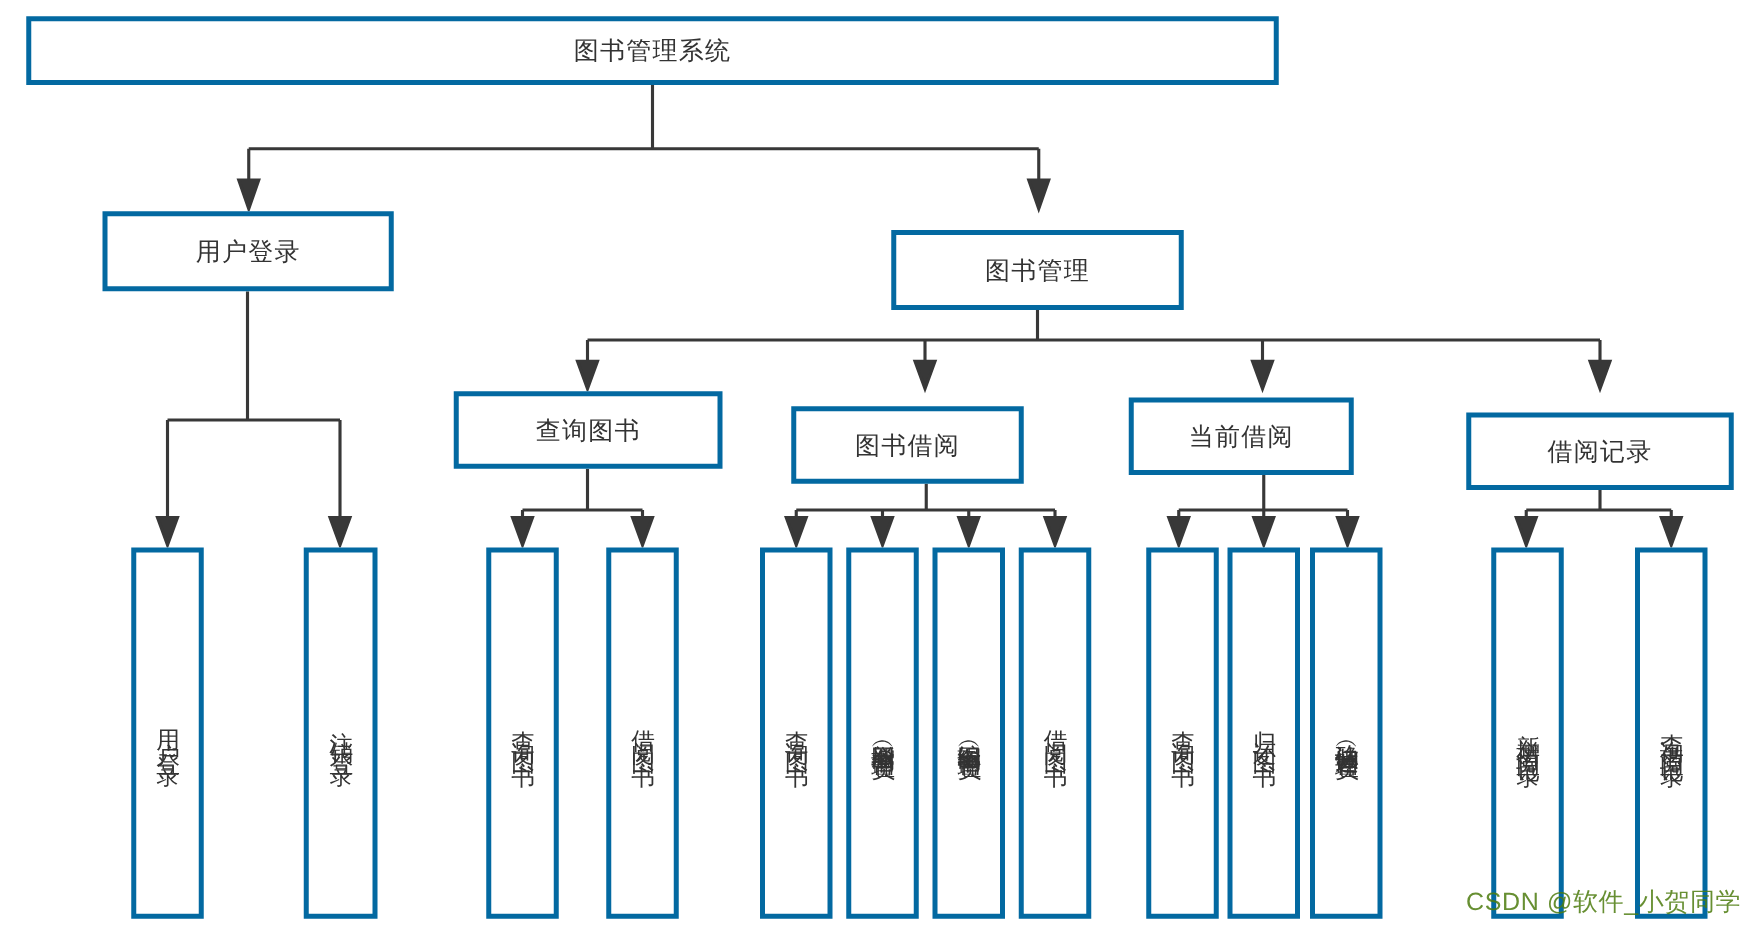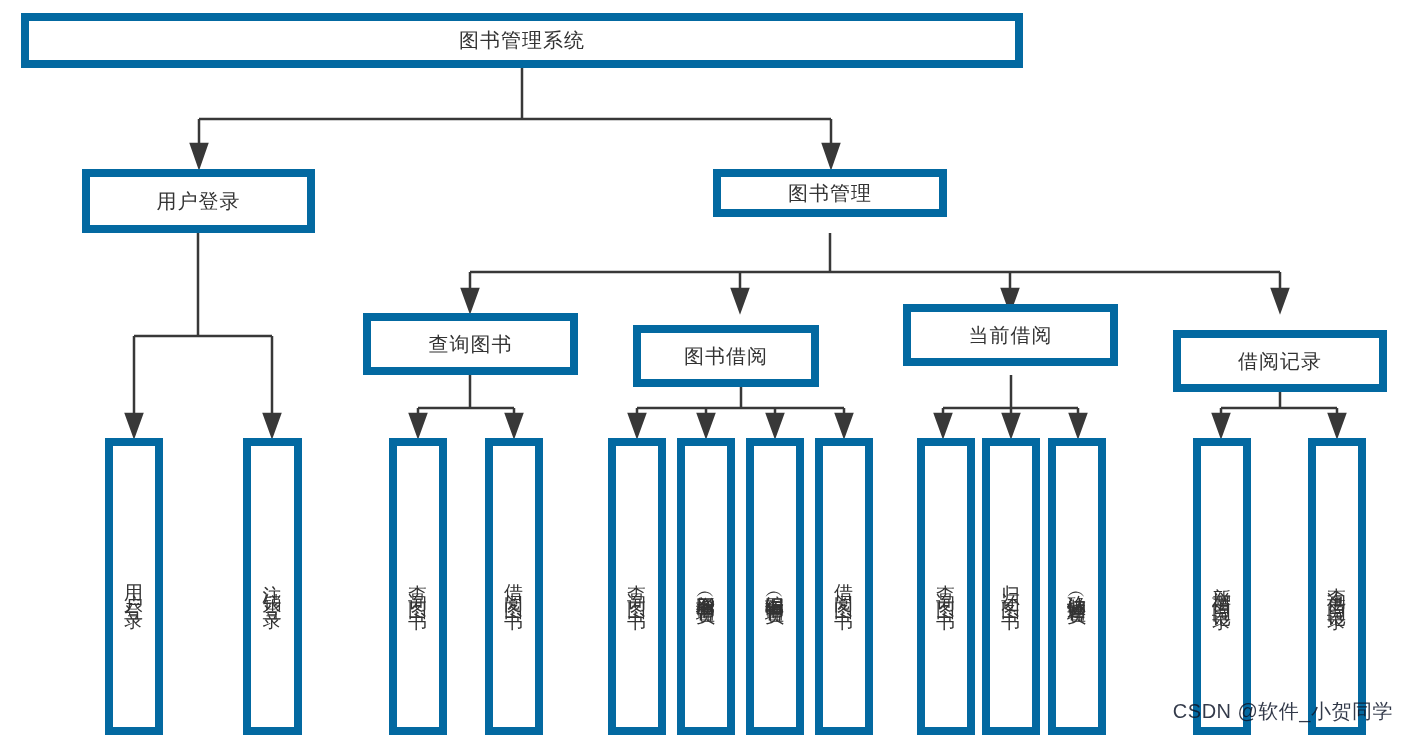--- a/index.html
+++ b/index.html
@@ -18,21 +18,21 @@
   #wires {
     position: absolute;
     left: 0;
     top: 0;
     z-index: 0;
   }
   .box {
     position: absolute;
     box-sizing: border-box;
     background: #ffffff;
-    border: 8px solid #0369a1;
+    border: 4px solid #0369a1;
     color: #333333;
     display: flex;
     align-items: center;
     justify-content: center;
     z-index: 1;
   }
   .box.h span {
     font-size: 20px;
     letter-spacing: 1px;
     white-space: nowrap;
@@ -47,23 +47,23 @@
     text-orientation: mixed;
     font-size: 19px;
     letter-spacing: 9px;
     line-height: 1;
   }
   .box.v.med span { letter-spacing: 5px; }
   .box.v.long span { letter-spacing: 1.5px; }
   #watermark {
     position: absolute;
     right: 12px;
-    bottom: 22px;
+    bottom: 12px;
     font-size: 20px;
-    color: #0f172a;
+    color: #4d7c0f;
     opacity: 0.85;
     z-index: 2;
     white-space: nowrap;
     letter-spacing: 0.5px;
   }
 </style>
 </head>
 <body>
 
 <div id="canvas">
@@ -118,31 +118,31 @@
     </g>
   </svg>
 
   <div class="box h" style="left:21px;top:13px;width:1002px;height:55px">
     <span>图书管理系统</span>
   </div>
 
   <div class="box h" style="left:82px;top:169px;width:233px;height:64px">
     <span>用户登录</span>
   </div>
-  <div class="box h" style="left:713px;top:169px;width:234px;height:48px">
+  <div class="box h" style="left:713px;top:184px;width:234px;height:64px">
     <span>图书管理</span>
   </div>
 
   <div class="box h" style="left:363px;top:313px;width:215px;height:62px">
     <span>查询图书</span>
   </div>
   <div class="box h" style="left:633px;top:325px;width:186px;height:62px">
     <span>图书借阅</span>
   </div>
-  <div class="box h" style="left:903px;top:304px;width:215px;height:62px">
+  <div class="box h" style="left:903px;top:318px;width:180px;height:62px">
     <span>当前借阅</span>
   </div>
   <div class="box h" style="left:1173px;top:330px;width:214px;height:62px">
     <span>借阅记录</span>
   </div>
 
   <div class="box v" style="left:105px">
     <span>用户登录</span>
   </div>
   <div class="box v" style="left:243px;width:59px">

